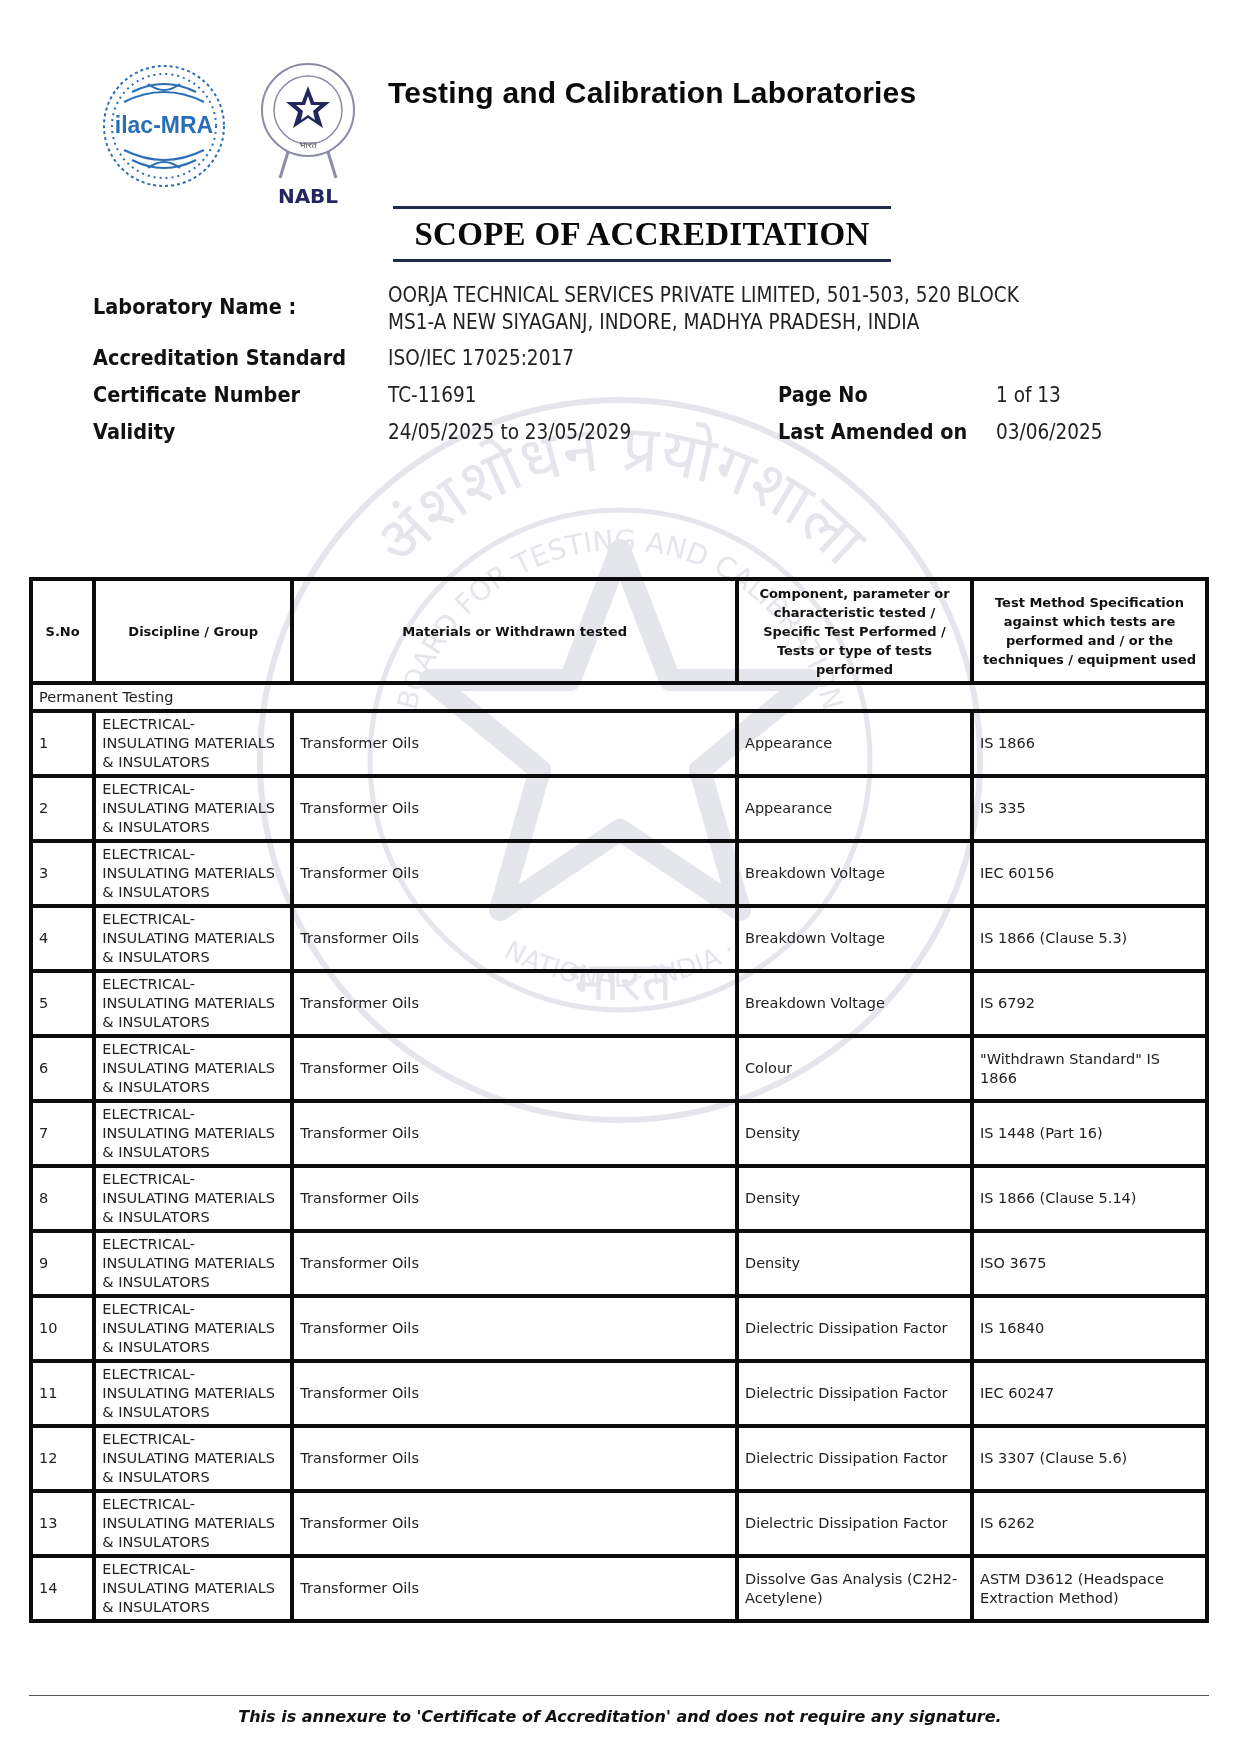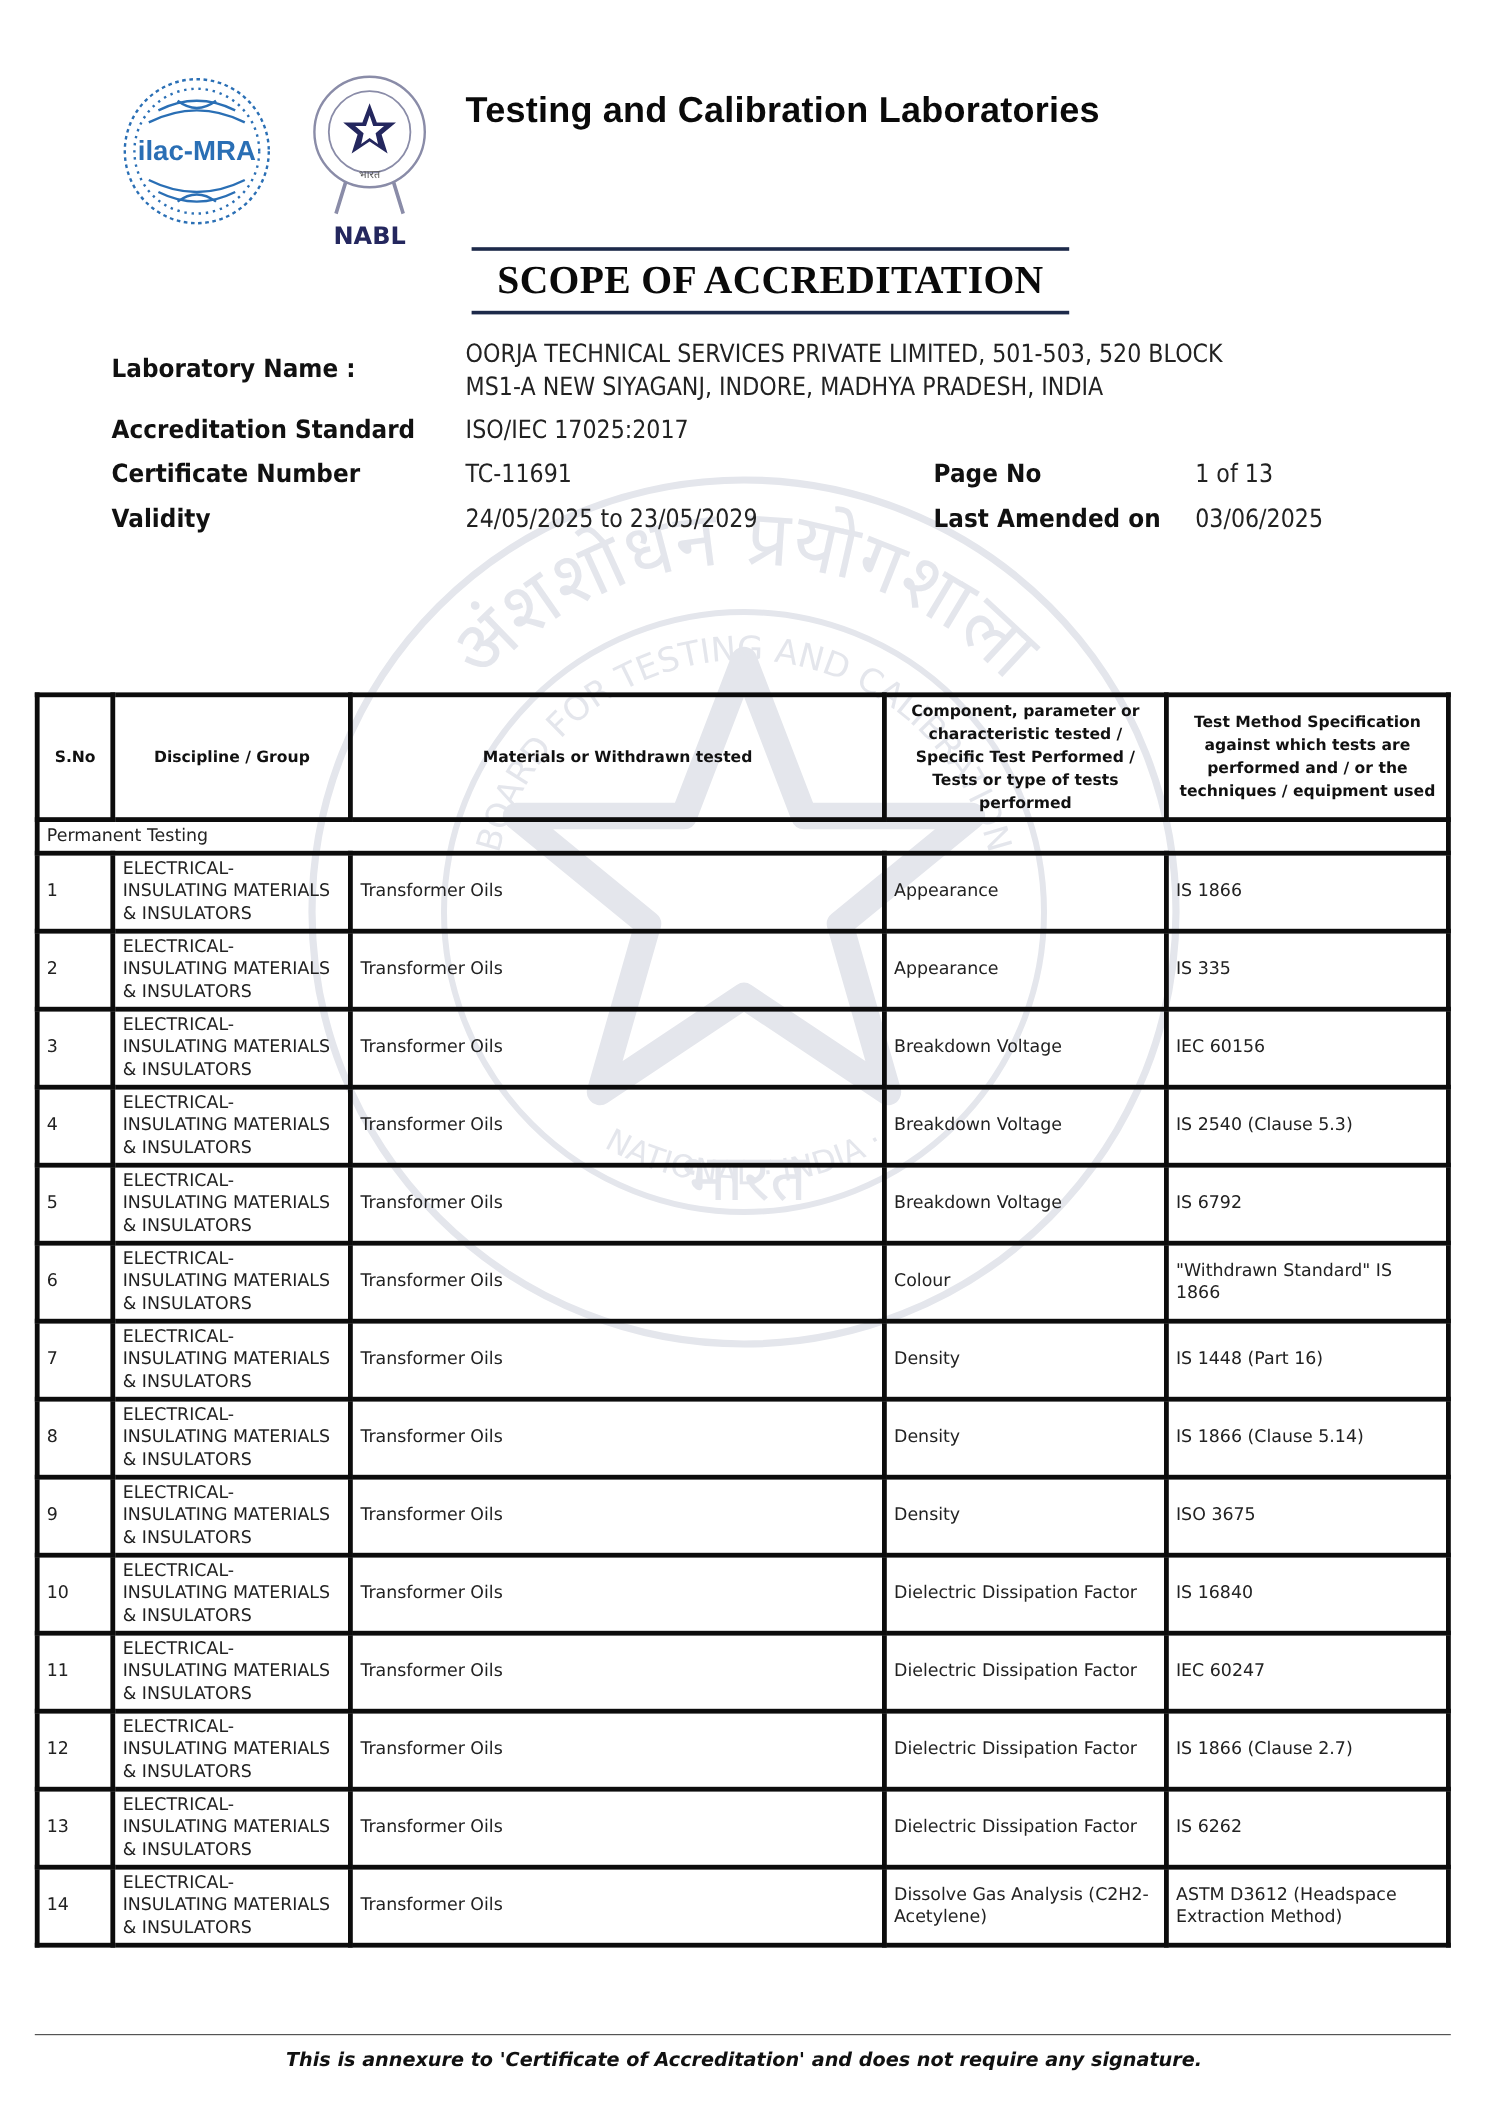--- a/index.html
+++ b/index.html
@@ -162,21 +162,21 @@
           <td>ELECTRICAL- INSULATING MATERIALS &amp; INSULATORS</td>
           <td>Transformer Oils</td>
           <td>Breakdown Voltage</td>
           <td>IEC 60156</td>
         </tr>
         <tr>
           <td>4</td>
           <td>ELECTRICAL- INSULATING MATERIALS &amp; INSULATORS</td>
           <td>Transformer Oils</td>
           <td>Breakdown Voltage</td>
-          <td>IS 2540 (Clause 5.3)</td>
+          <td>IS 1866 (Clause 5.3)</td>
         </tr>
         <tr>
           <td>5</td>
           <td>ELECTRICAL- INSULATING MATERIALS &amp; INSULATORS</td>
           <td>Transformer Oils</td>
           <td>Breakdown Voltage</td>
           <td>IS 6792</td>
         </tr>
         <tr>
           <td>6</td>
@@ -218,21 +218,21 @@
           <td>ELECTRICAL- INSULATING MATERIALS &amp; INSULATORS</td>
           <td>Transformer Oils</td>
           <td>Dielectric Dissipation Factor</td>
           <td>IEC 60247</td>
         </tr>
         <tr>
           <td>12</td>
           <td>ELECTRICAL- INSULATING MATERIALS &amp; INSULATORS</td>
           <td>Transformer Oils</td>
           <td>Dielectric Dissipation Factor</td>
-          <td>IS 1866 (Clause 2.7)</td>
+          <td>IS 3307 (Clause 5.6)</td>
         </tr>
         <tr>
           <td>13</td>
           <td>ELECTRICAL- INSULATING MATERIALS &amp; INSULATORS</td>
           <td>Transformer Oils</td>
           <td>Dielectric Dissipation Factor</td>
           <td>IS 6262</td>
         </tr>
         <tr>
           <td>14</td>

